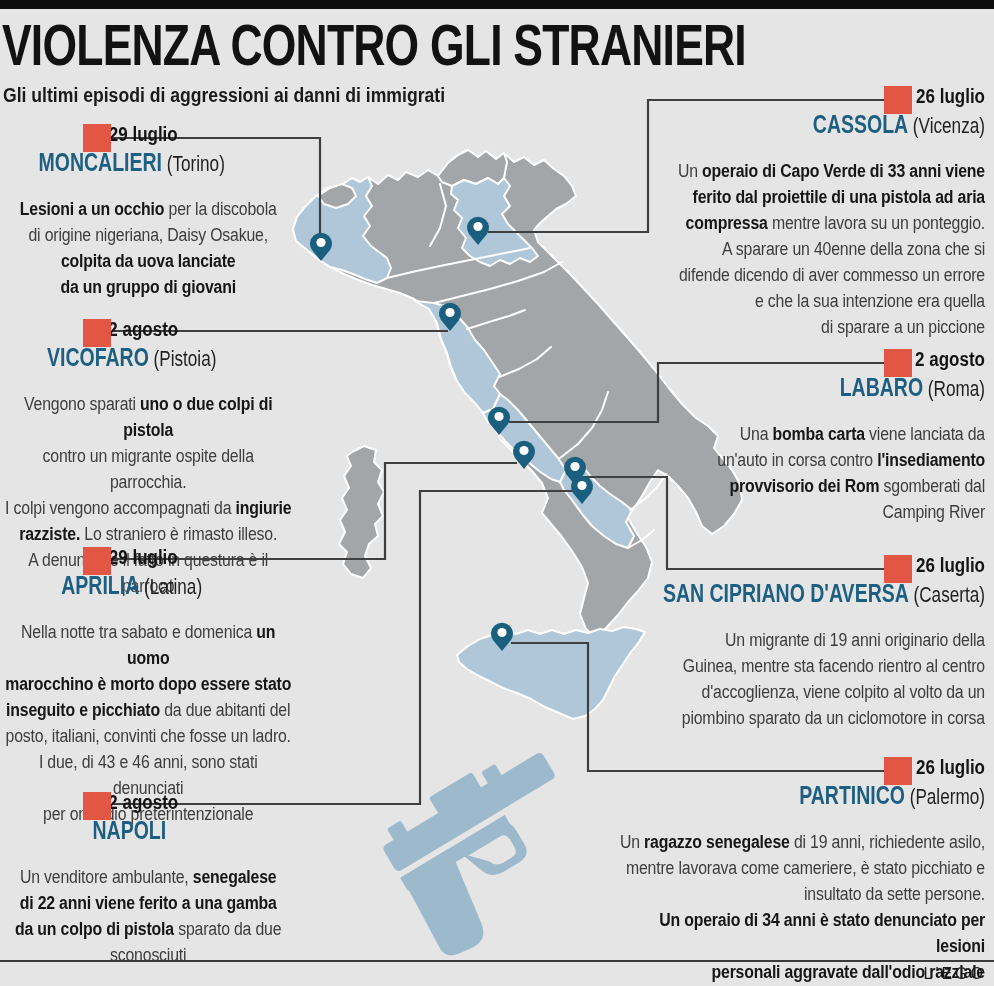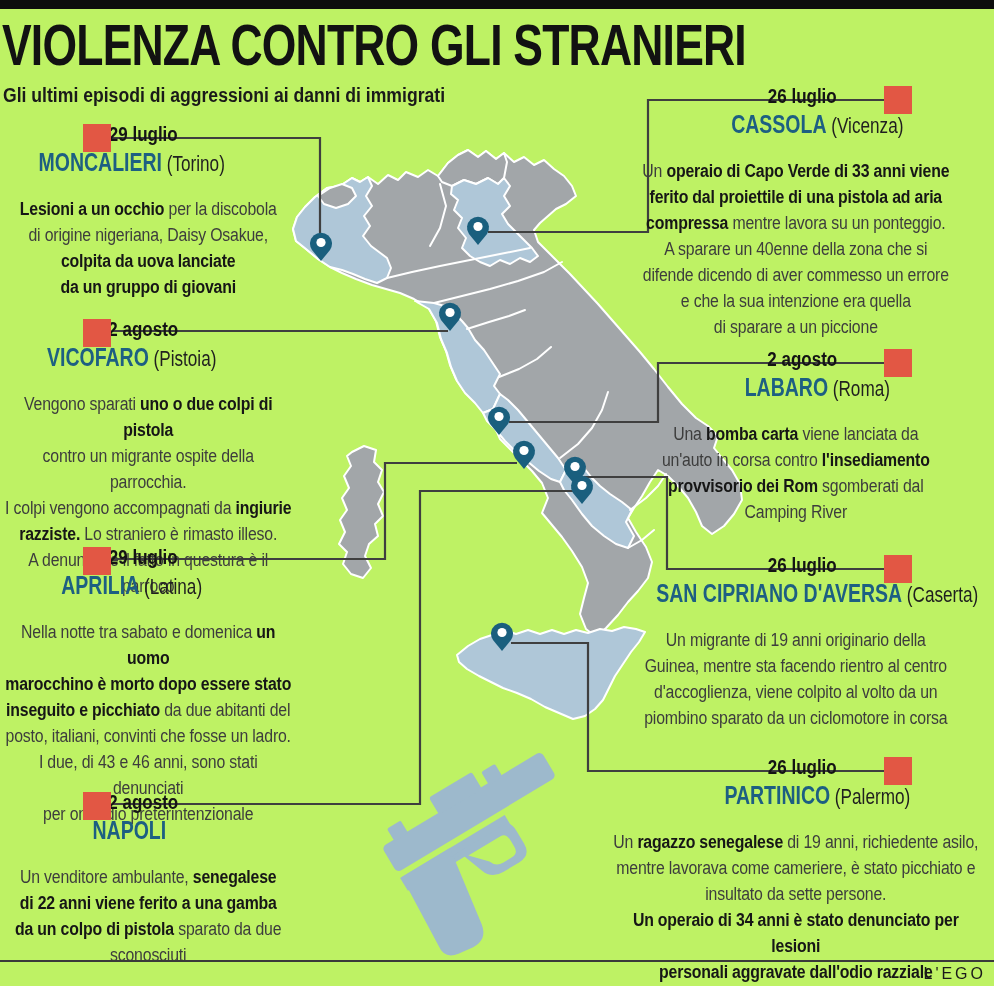--- a/index.html
+++ b/index.html
@@ -1,33 +1,33 @@
 <!DOCTYPE html>
 <html style="--accent-red: #e25744; --city-blue: #1d5f82; --body-gray: #3d3d3d; --map-blue: #afc7d8; --map-gray: #a2a6a9; --pin-teal: #1a5f7e; --connector: #3f3f3f; --gun-blue: #9db9cc;"><head>
 <meta charset="utf-8">
 <style>
   html,body{margin:0;padding:0;background:#fff;}
-  .page{position:relative;width:994px;height:986px;background:#bef264;overflow:hidden;
+  .page{position:relative;width:994px;height:986px;background:#e5e5e5;overflow:hidden;
         font-family:"Liberation Sans",sans-serif;color:#141414;}
   .topbar{position:absolute;left:0;top:0;width:100%;height:9px;background:#0d0d0d;}
   .title{position:absolute;left:2px;top:16px;margin:0;font-size:57px;line-height:58px;
          font-weight:bold;letter-spacing:-1px;color:#121212;white-space:nowrap;
          transform:scaleX(.78);transform-origin:left top;}
   .subtitle{position:absolute;left:3px;top:84px;font-size:20px;font-weight:bold;color:#1a1a1a;
          white-space:nowrap;transform:scaleX(.88);transform-origin:left top;}
   .mapsvg{position:absolute;left:0;top:0;z-index:1;}
   .r-gray{fill:var(--map-gray);stroke:#fff;stroke-width:2;stroke-linejoin:round;}
   .r-blue{fill:var(--map-blue);stroke:#fff;stroke-width:2;stroke-linejoin:round;}
   .border{fill:none;stroke:#fff;stroke-width:2;stroke-linejoin:round;stroke-linecap:round;}
   .conn{fill:none;stroke:var(--connector);stroke-width:2.2;}
   .pinhead{fill:var(--pin-teal);}
   .gun *{fill:var(--gun-blue);}
   .event{position:absolute;z-index:2;}
   .event.left{left:3px;width:330px;text-align:center;}
-  .event.right{right:9px;width:430px;text-align:center;}
+  .event.right{right:9px;width:430px;text-align:right;}
   .date{font-size:20px;font-weight:bold;line-height:25px;color:#141414;white-space:pre;}
   .left .date{transform:scaleX(.85);transform-origin:left top;}
   .right .date{transform:scaleX(.85);transform-origin:right top;}
   .sq{position:absolute;top:2px;width:28px;height:28px;background:var(--accent-red);}
   .left .sq{left:80px;}
   .right .sq{right:73px;}
   .cityline{line-height:30px;white-space:nowrap;}
   .left .cityline{transform:scaleX(.78);transform-origin:left top;}
   .right .cityline{transform:scaleX(.78);transform-origin:right top;}
   .city{color:var(--city-blue);font-weight:bold;font-size:25px;}

